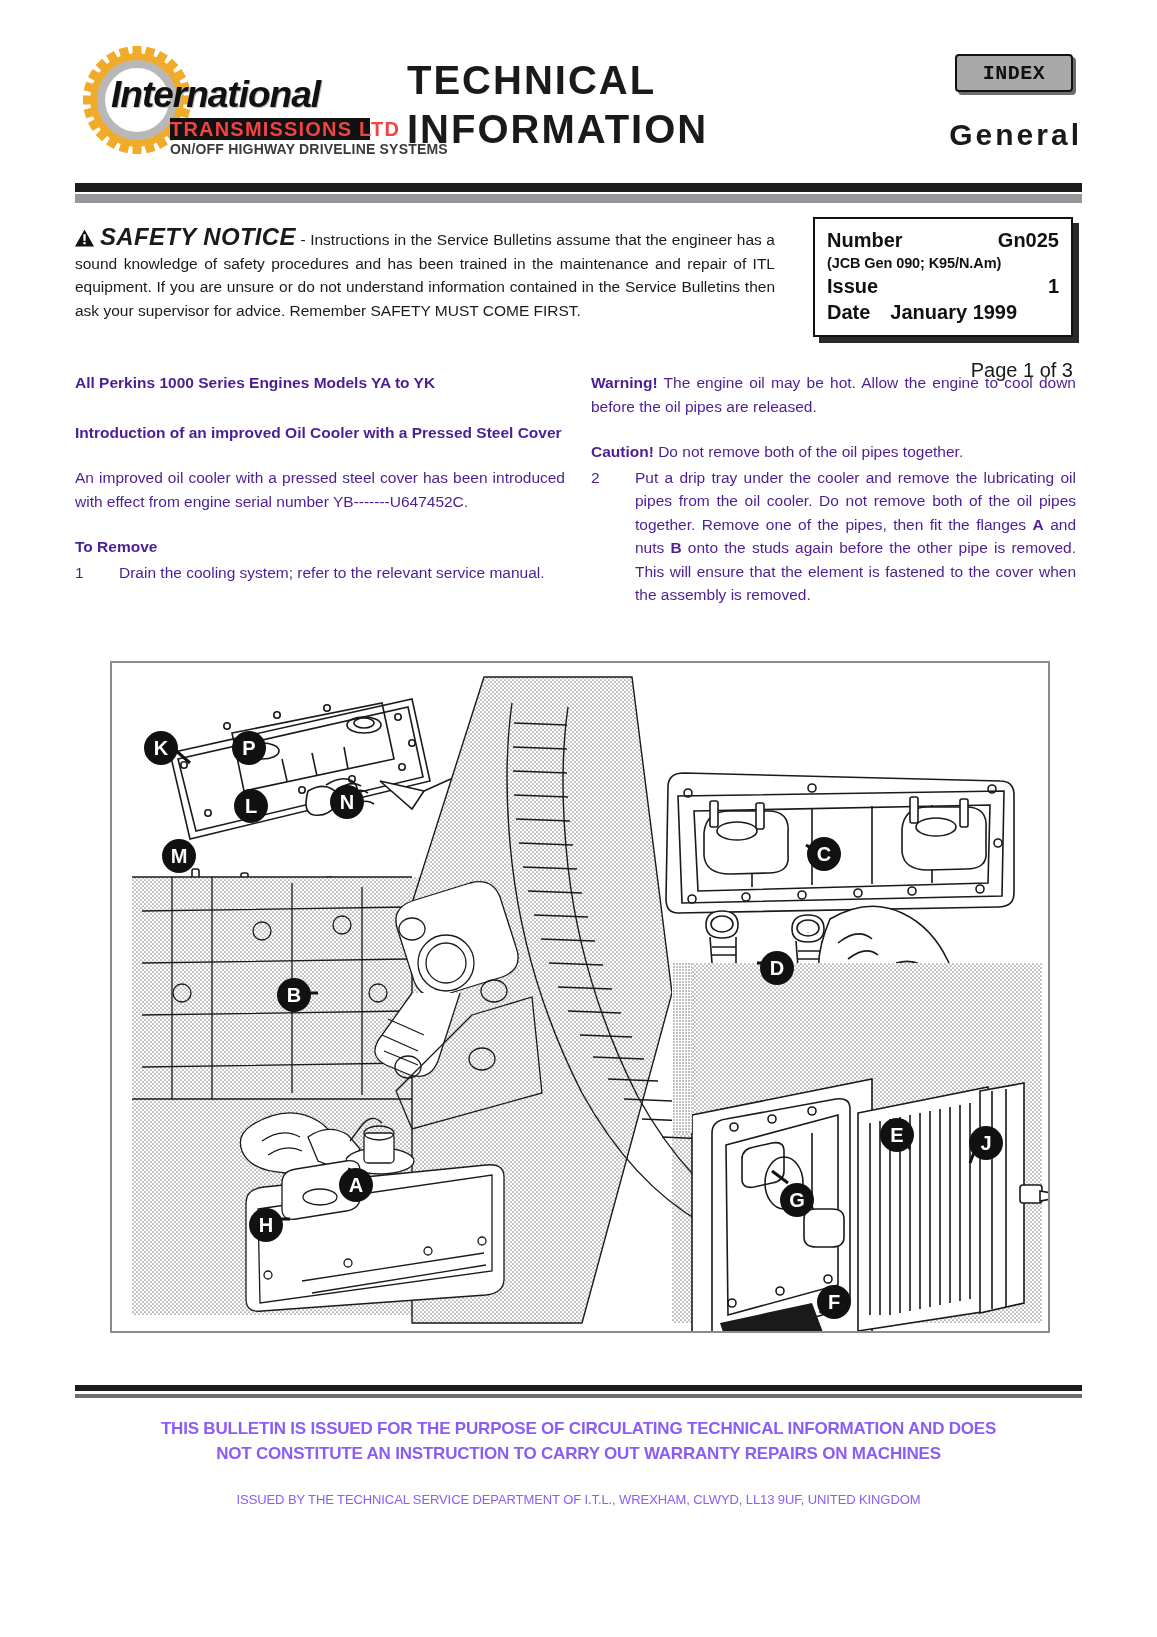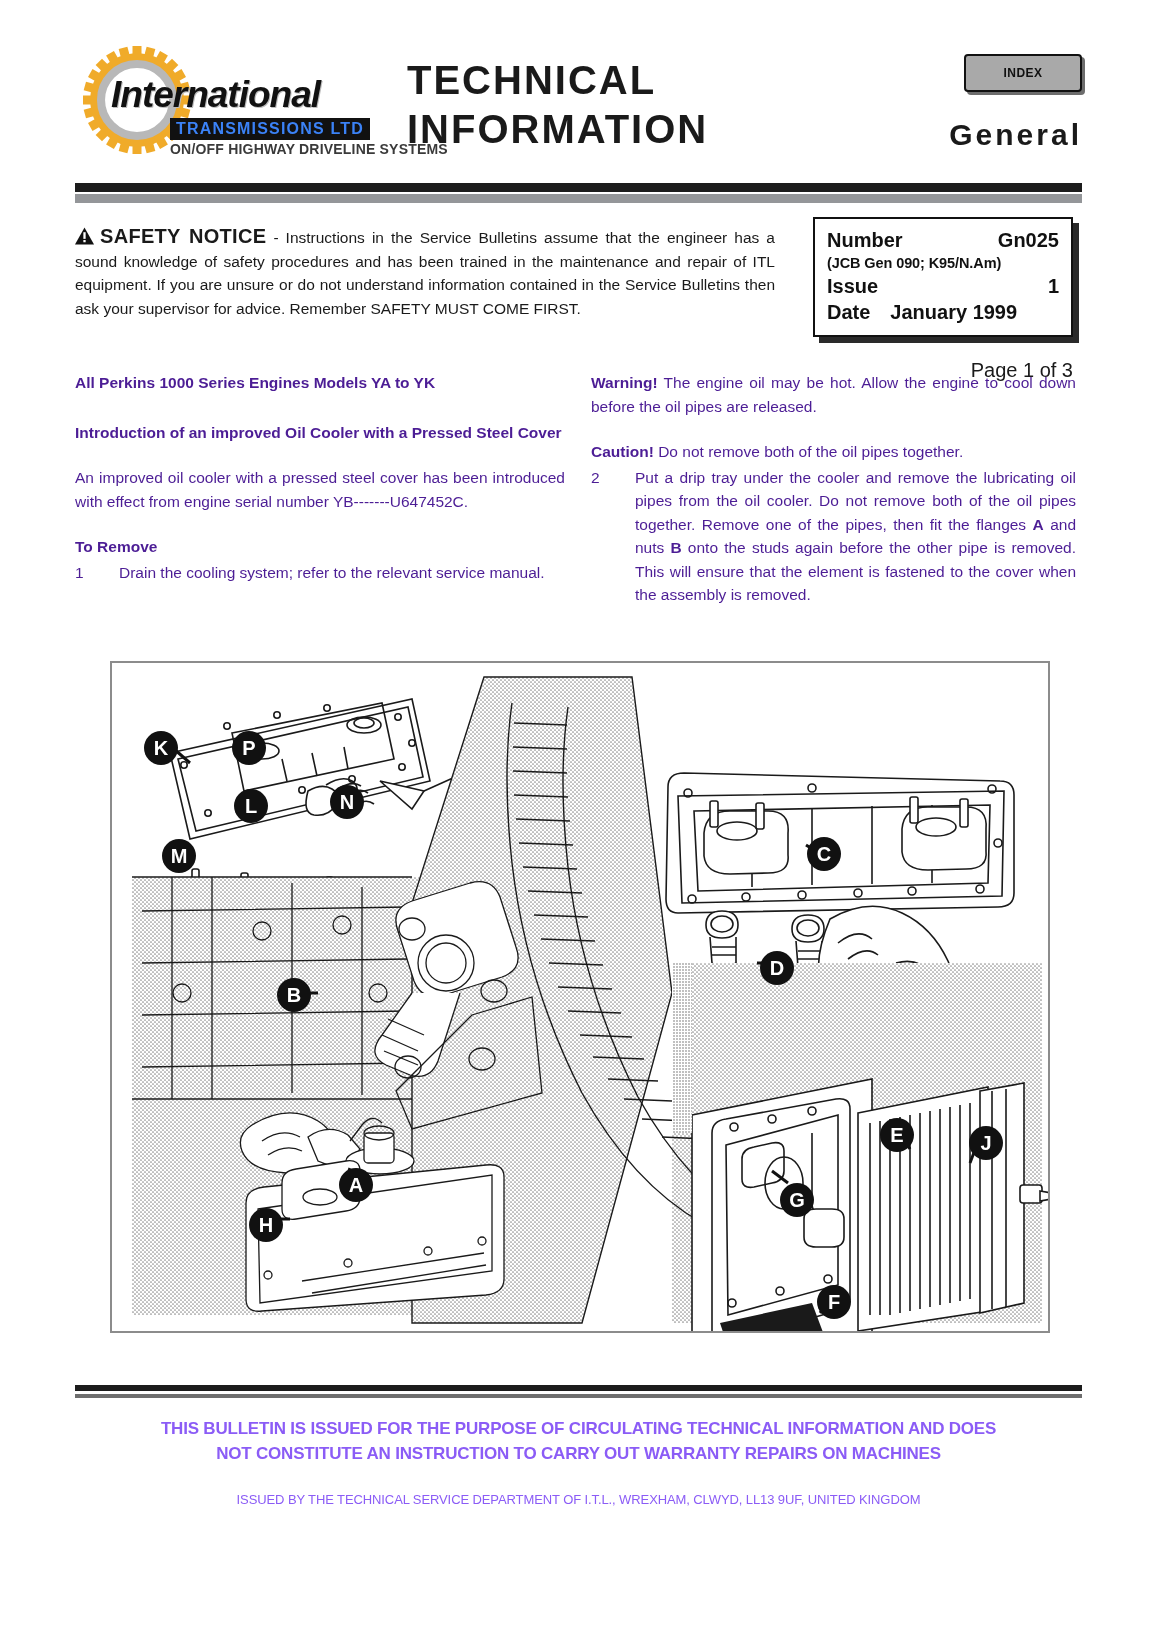--- a/index.html
+++ b/index.html
@@ -61,23 +61,23 @@
     text-shadow: 1px 1px 0 #bdbdbd;
     white-space: nowrap;
   }
   .logo-band {
     position: absolute;
     left: 95px;
     top: 78px;
     width: 200px;
     height: 22px;
     background: #111;
-    color: #3b82f6;
-    font-weight: bold;
-    font-size: 16px;
+    color: #ef4444;
+    font-weight: bold;
+    font-size: 20px;
     letter-spacing: 1.2px;
     text-align: center;
     line-height: 22px;
     white-space: nowrap;
   }
   .logo-sub {
     position: absolute;
     left: 95px;
     top: 101px;
     width: 200px;
@@ -103,35 +103,36 @@
     color: #1a1a1a;
   }
 
   .header-right {
     flex: 1;
     position: relative;
     height: 120px;
   }
   .index-btn {
     position: absolute;
-    right: 0px;
+    right: 9px;
     top: 16px;
     width: 114px;
     height: 34px;
     background: #a9a9a9;
     border: 2px solid #111;
     border-radius: 4px;
     box-shadow: 3px 3px 0 #6d6d6d;
     display: flex;
     align-items: center;
     justify-content: center;
-    font-size: 12px;
+    font-size: 20px;
     font-weight: bold;
     color: #111;
     letter-spacing: 0.5px;
+    font-family: Liberation Mono, monospace;
   }
   .section-word {
     position: absolute;
     right: 0px;
     top: 80px;
     font-size: 30px;
     font-weight: bold;
     letter-spacing: 3px;
     color: #1a1a1a;
   }
@@ -154,22 +155,23 @@
   }
   .safety {
     width: 700px;
     font-size: 15.5px;
     line-height: 23.5px;
     text-align: justify;
     color: #1a1a1a;
   }
   .safety-head {
     font-weight: bold;
-    font-size: 20px;
+    font-size: 24px;
     letter-spacing: 0.3px;
+    font-style: italic;
   }
   .warn-tri {
     display: inline-block;
     vertical-align: -2px;
     margin-right: 6px;
   }
 
   .infobox {
     position: absolute;
     right: 9px;

